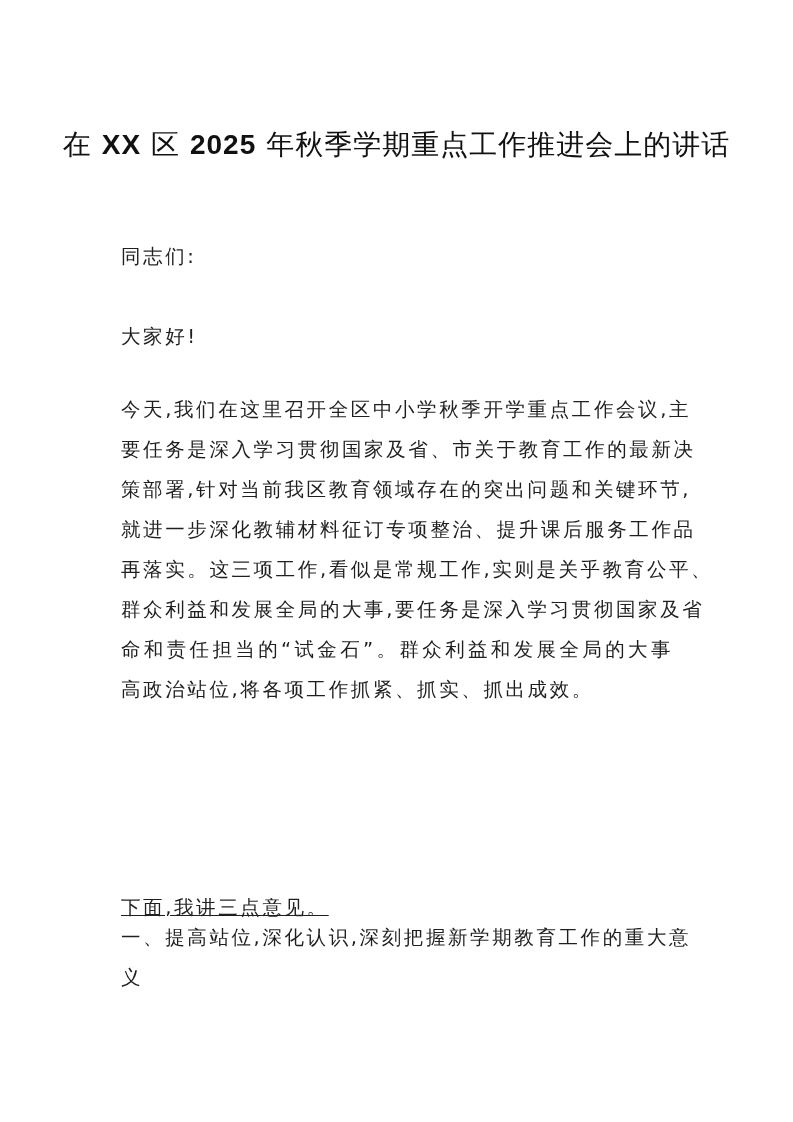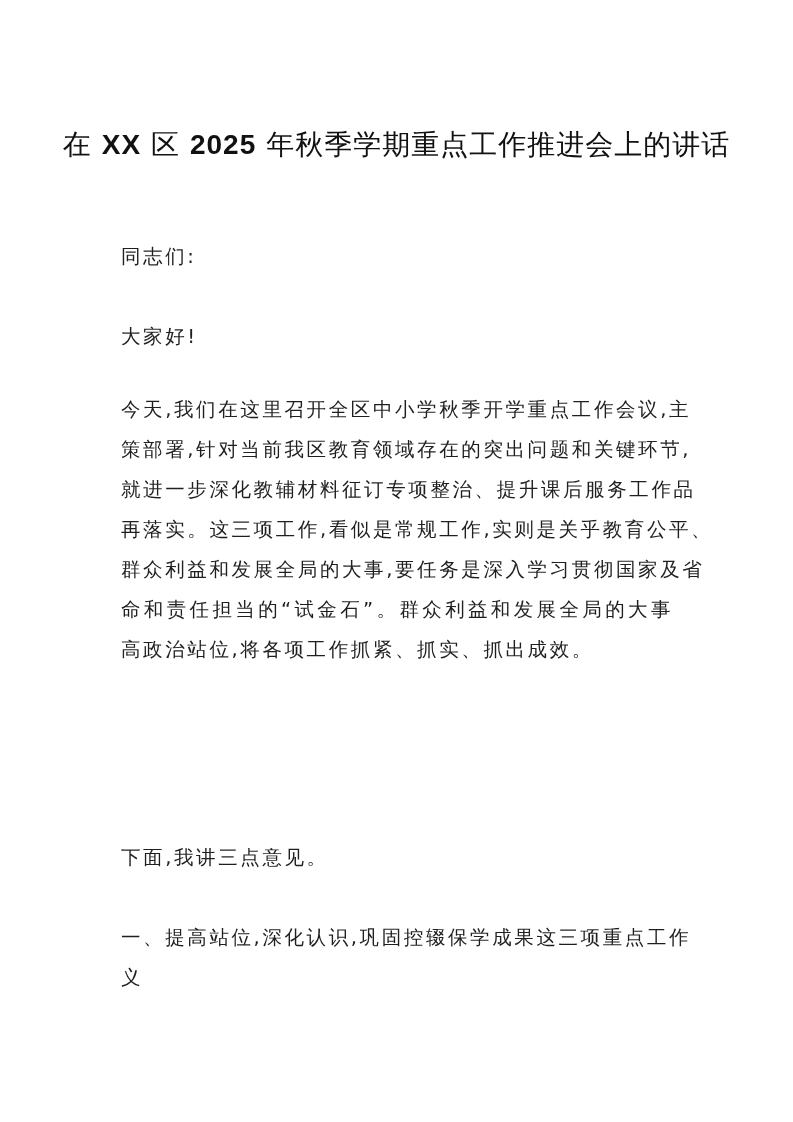--- a/index.html
+++ b/index.html
@@ -24,28 +24,29 @@
   <div class="title">
     <span>在 </span><b>XX</b><span> 区 </span><b>2025</b><span> 年秋季学期重点工作推进会上的讲话</span>
   </div>
 
   <div class="line" style="top:237px;">同志们:</div>
 
   <div class="line" style="top:317px;">大家好!</div>
 
   <div class="para" style="top:390px;">
     <span class="pl">今天,我们在这里召开全区中小学秋季开学重点工作会议,主</span>
+    <span class="pl">要任务是深入学习贯彻国家及省、市关于教育工作的最新决</span>
     <span class="pl">策部署,针对当前我区教育领域存在的突出问题和关键环节,</span>
     <span class="pl">就进一步深化教辅材料征订专项整治、提升课后服务工作品</span>
     <span class="pl">再落实。这三项工作,看似是常规工作,实则是关乎教育公平、</span>
     <span class="pl">群众利益和发展全局的大事,要任务是深入学习贯彻国家及省</span>
     <span class="pl">命和责任担当的“试金石”。群众利益和发展全局的大事</span>
     <span class="pl last">高政治站位,将各项工作抓紧、抓实、抓出成效。</span>
   </div>
 
-  <div class="line" style="top:838px;">下面,我讲三点意见。</div>
+  <div class="line" style="top:888px;text-decoration:underline;">下面,我讲三点意见。</div>
 
   <div class="para" style="top:918px;">
-    <span class="pl">一、提高站位,深化认识,巩固控辍保学成果这三项重点工作</span>
+    <span class="pl">一、提高站位,深化认识,深刻把握新学期教育工作的重大意</span>
     <span class="pl last">义</span>
   </div>
 
 </div>
 
 </body></html>

